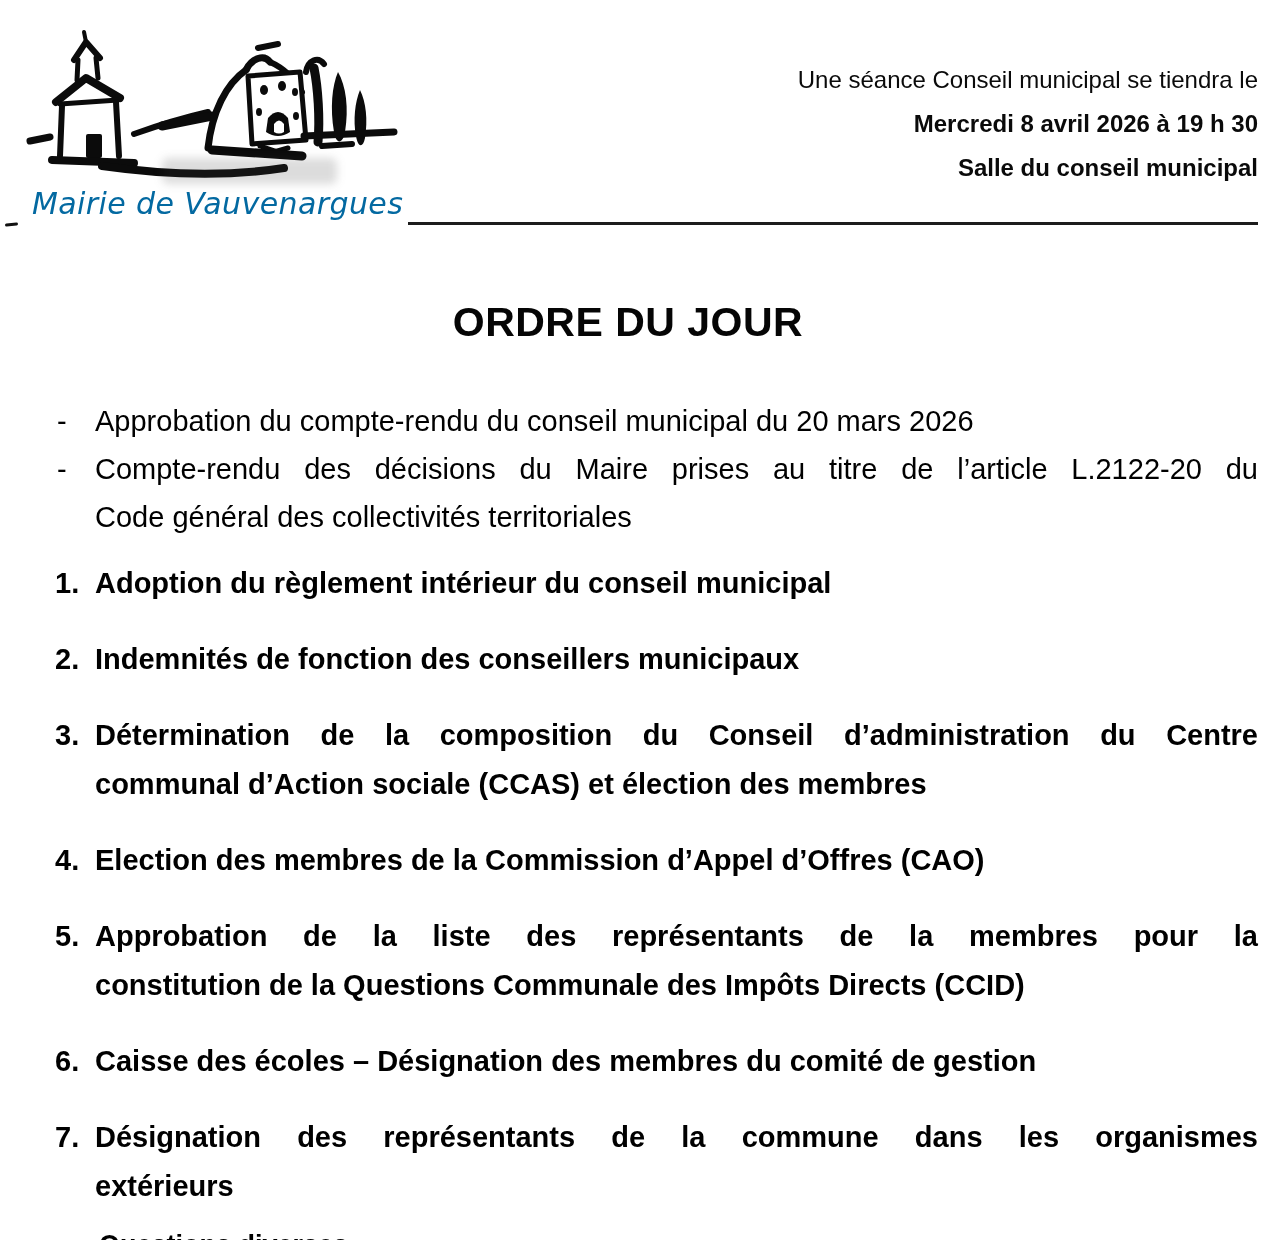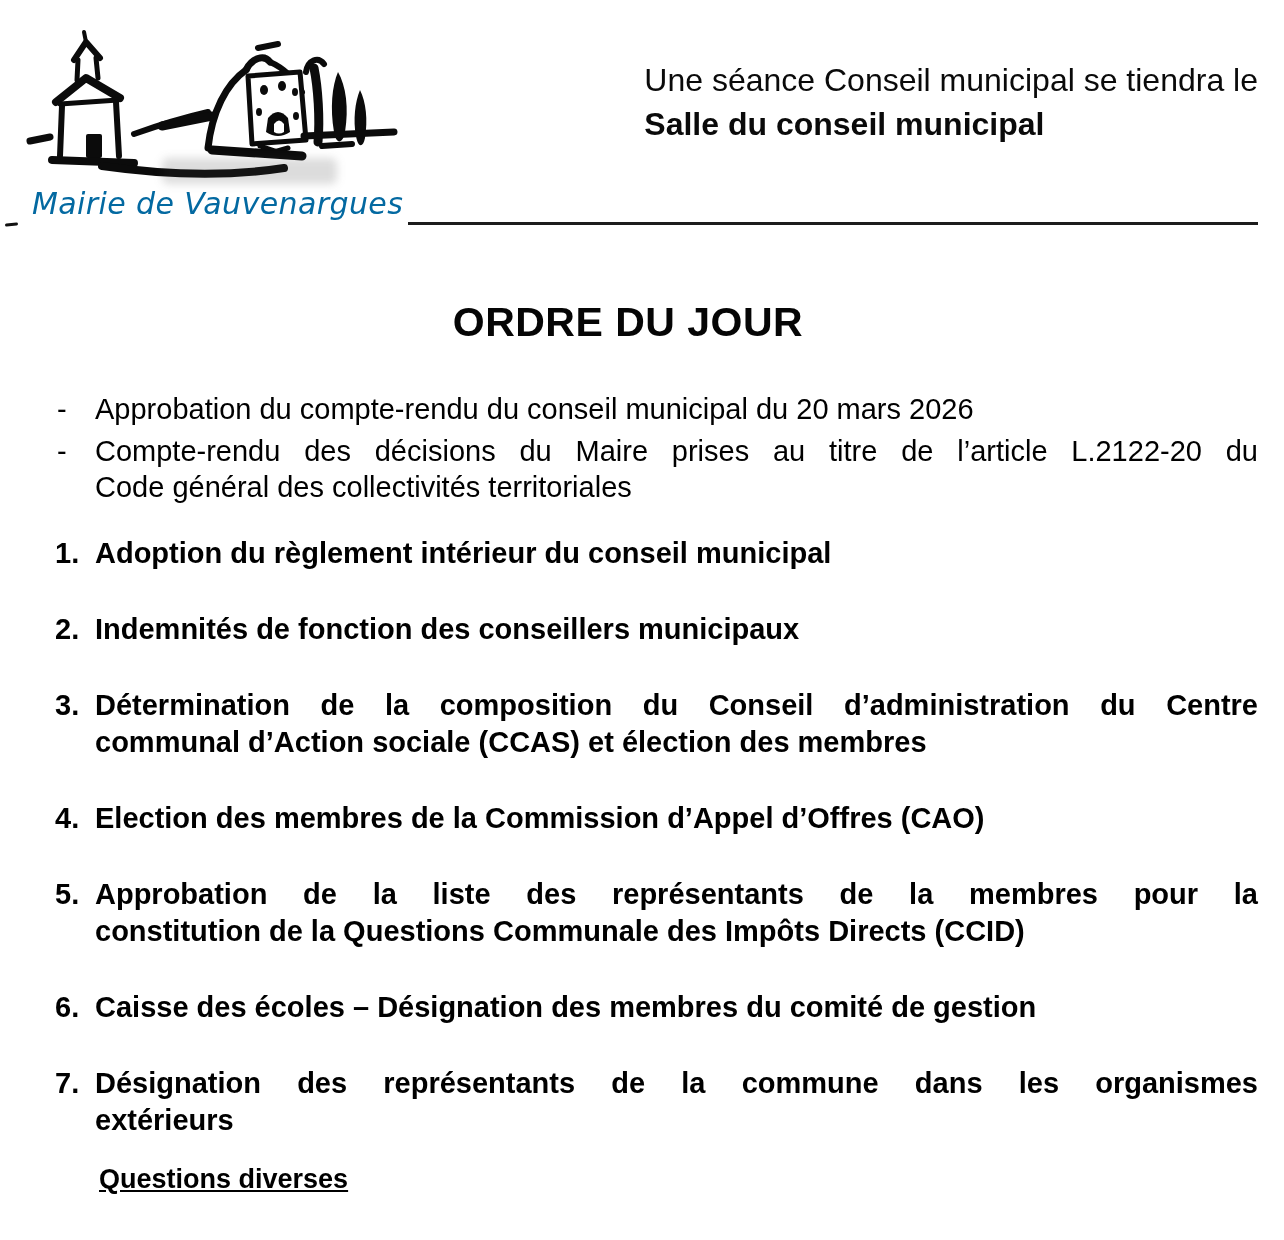--- a/index.html
+++ b/index.html
@@ -42,22 +42,22 @@
     font-weight: 500;
     font-size: 30px;
     letter-spacing: 0.4px;
     white-space: nowrap;
     color: #0369a1;
   }
   .meeting-notice {
     position: absolute;
     top: 58px;
     right: 26px;
-    text-align: left;
-    font-size: 32px;
+    text-align: right;
+    font-size: 24px;
     line-height: 44px;
     color: #0a0a0a;
     white-space: nowrap;
     margin-left: 48px;
   }
   .meeting-notice .bold { font-weight: bold; }
 
   .header-divider {
     position: absolute;
     left: 408px;
@@ -118,21 +118,21 @@
     font-size: 29px;
     line-height: 37px;
     font-weight: bold;
     margin-bottom: 39px;
   }
   .a-item .num {
     position: absolute;
     left: 0;
     top: 0;
   }
-  .line { display: block; }
+  .line { display: block; margin-top: 12px; }
   .jline {
     text-align: justify;
     text-align-last: justify;
   }
   .questions {
     margin: 4px;
     margin-top: -17px; 
     padding-left: 40px;
     font-size: 27px;
     line-height: 37px;
@@ -187,20 +187,21 @@
       <path d="M190 122 L280 128" stroke-width="9"></path>
       <path d="M300 118 L330 116" stroke-width="6"></path>
       <path d="M80 138 C150 148 210 148 262 140" stroke-width="8"></path>
     </svg>
     <div class="logo-smudge"></div>
     <div class="logo-caption">Mairie de Vauvenargues</div>
   </div>
 
   <div class="meeting-notice">
     <div class="regular">Une séance Conseil municipal se tiendra le</div>
+    <div class="bold">Mercredi 8 avril 2026 à 19 h 30</div>
     <div class="bold">Salle du conseil municipal</div>
   </div>
 
   <div class="header-divider"></div>
   <div class="stray-mark"></div>
 
   <h1 class="page-title">ORDRE DU JOUR</h1>
 
   <div class="body">
 

